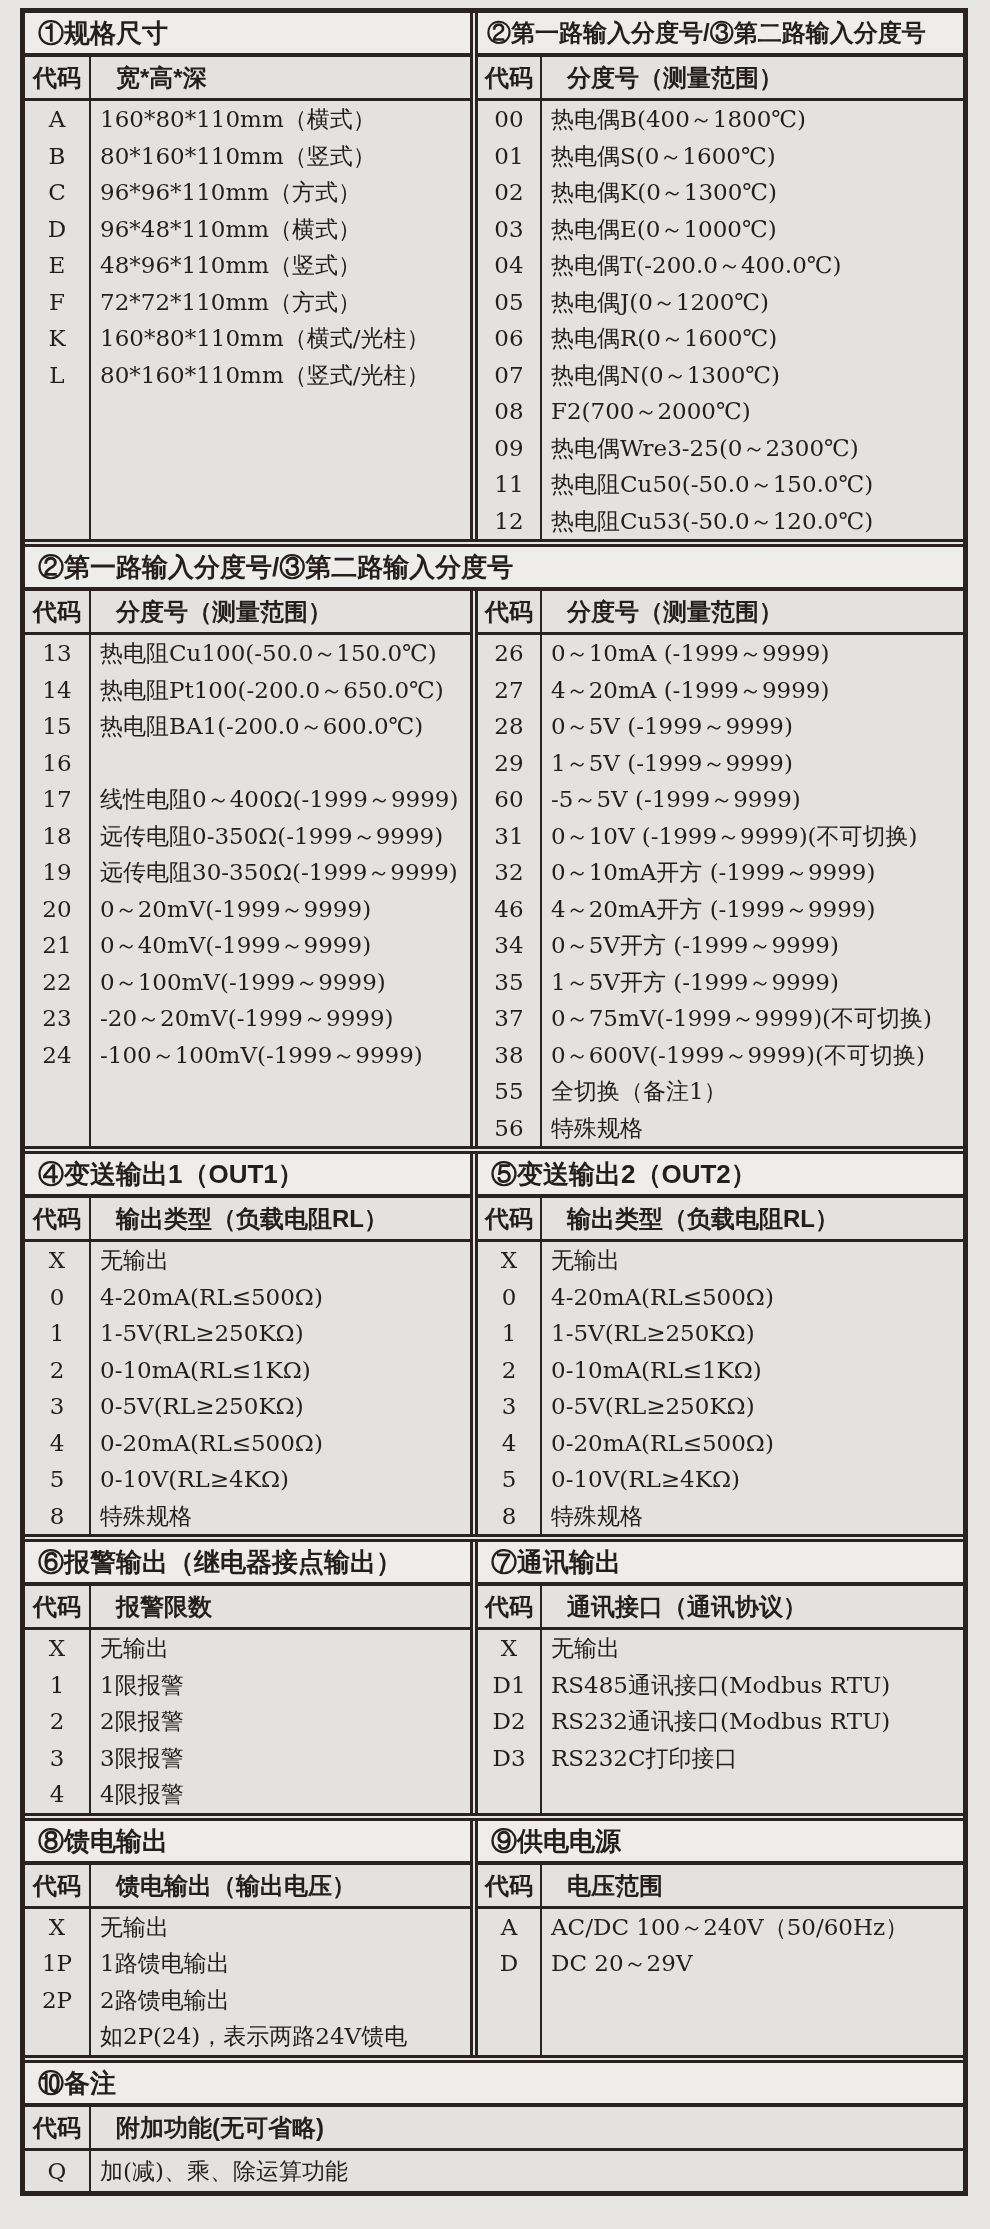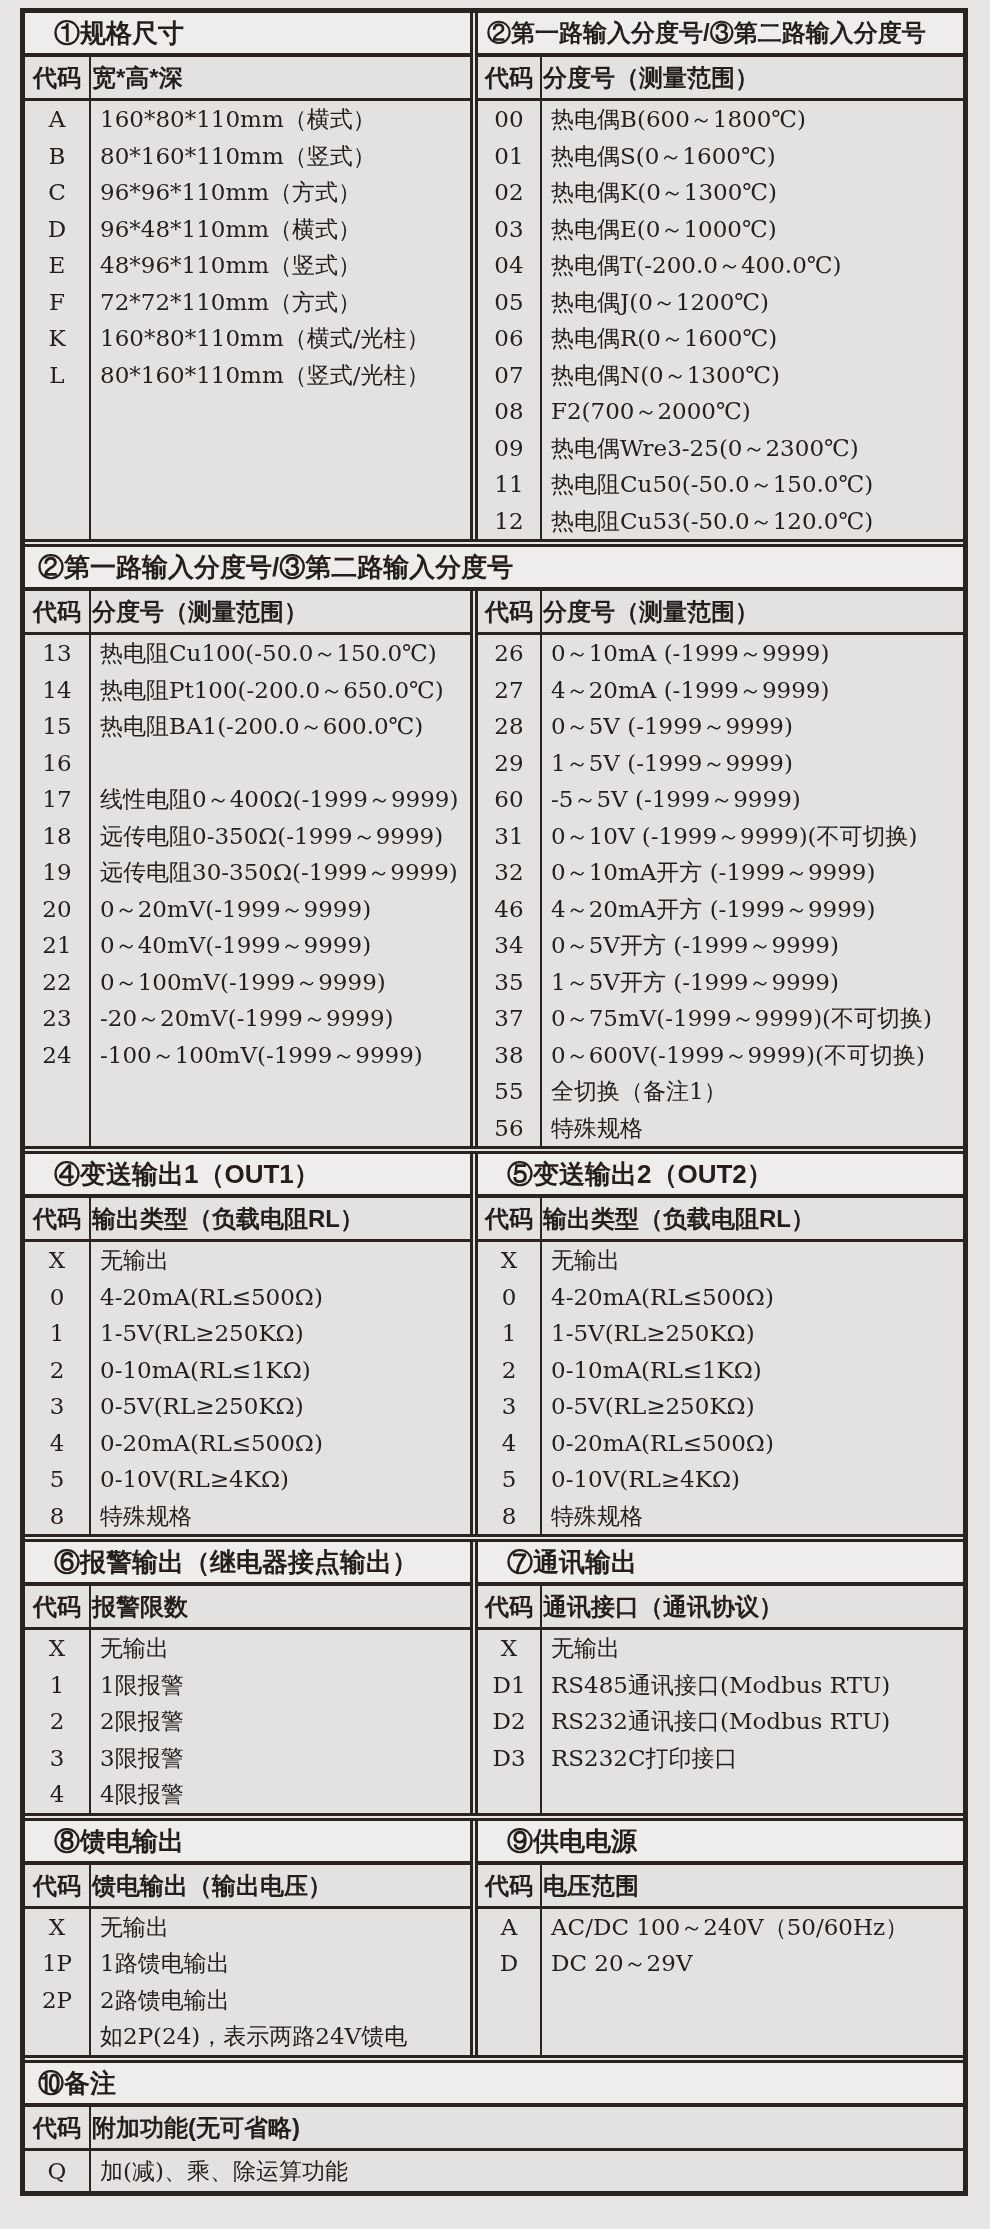--- a/index.html
+++ b/index.html
@@ -9,34 +9,34 @@
     position:absolute;left:20px;top:8px;width:948px;
     border:5px solid #2a2320;background:#e4e2e0;box-sizing:border-box;
   }
   .band{display:flex;align-items:stretch;}
   .group-left{width:445px;flex:0 0 445px;display:flex;flex-direction:column;}
   .group-right{flex:1;display:flex;flex-direction:column;}
   .vdiv{flex:0 0 8px;background:linear-gradient(90deg,#2a2320 0 3px,#e8e6e4 3px 5px,#2a2320 5px 8px);}
   .hsep{height:8px;background:linear-gradient(180deg,#2a2320 0 3px,#e8e6e4 3px 5px,#2a2320 5px 8px);}
   .sec-header{
     height:44px;line-height:40px;background:#efedeb;color:#241e1c;
-    font-weight:bold;font-size:26px;padding-left:29px;
+    font-weight:bold;font-size:26px;padding-left:13px;
     border-bottom:4px solid #2a2320;box-sizing:border-box;
     white-space:nowrap;overflow:hidden;
   }
   .sec-header.tight{font-size:24px;padding-left:9px;letter-spacing:0;}
   .panel{position:relative;flex:1;--codew:64px;background:#e4e2e0;}
   .panel::before{
     content:"";position:absolute;left:var(--codew);top:0;bottom:0;width:2px;
     background:#2a2320;
   }
   .colhead{display:flex;height:44px;line-height:41px;border-bottom:3px solid #2a2320;box-sizing:border-box;
     font-weight:bold;font-size:24px;color:#241e1c;}
   .colhead .c{flex:0 0 var(--codew);text-align:center;}
-  .colhead .d{flex:1;padding-left:3px;white-space:nowrap;overflow:hidden;}
+  .colhead .d{flex:1;padding-left:27px;white-space:nowrap;overflow:hidden;}
   .tbody{display:block;}
   .row{display:flex;height:36.5px;line-height:36.5px;font-family:"DejaVu Serif","Liberation Serif",serif;
     font-size:23px;color:#241e1c;}
   .row .c{flex:0 0 var(--codew);text-align:center;}
   .row .d{flex:1;padding-left:11px;white-space:nowrap;overflow:hidden;}
   .full-header{
     height:44px;line-height:40px;background:#efedeb;color:#241e1c;font-weight:bold;font-size:26px;
     padding-left:13px;border-bottom:4px solid #2a2320;box-sizing:border-box;white-space:nowrap;
   }
 </style>
@@ -96,21 +96,21 @@
         <div class="sec-header tight">②第一路输入分度号/③第二路输入分度号</div>
         <div class="panel" style="--codew:62px;">
           <div class="colhead">
             <span class="c">代码</span>
             <span class="d">分度号（测量范围）</span>
           </div>
           <div class="tbody">
 
           <div class="row">
                 <span class="c">00</span>
-                <span class="d">热电偶B(600～1800℃)</span>
+                <span class="d">热电偶B(400～1800℃)</span>
               </div>
               <div class="row">
                 <span class="c">01</span>
                 <span class="d">热电偶S(0～1600℃)</span>
               </div>
               <div class="row">
                 <span class="c">02</span>
                 <span class="d">热电偶K(0～1300℃)</span>
               </div>
               <div class="row">

